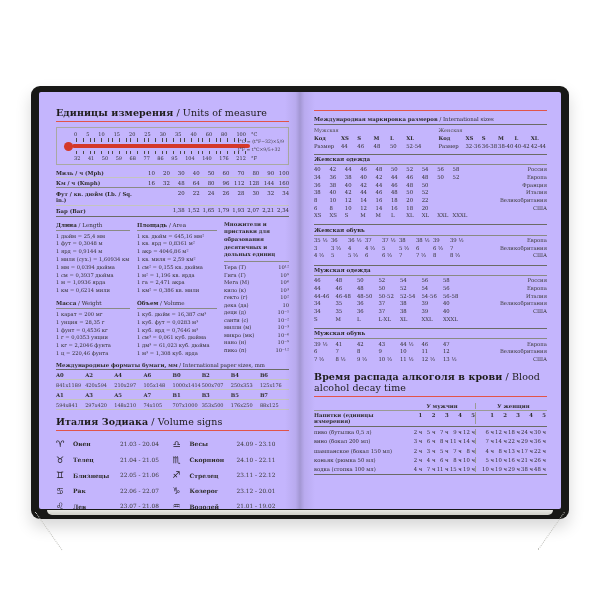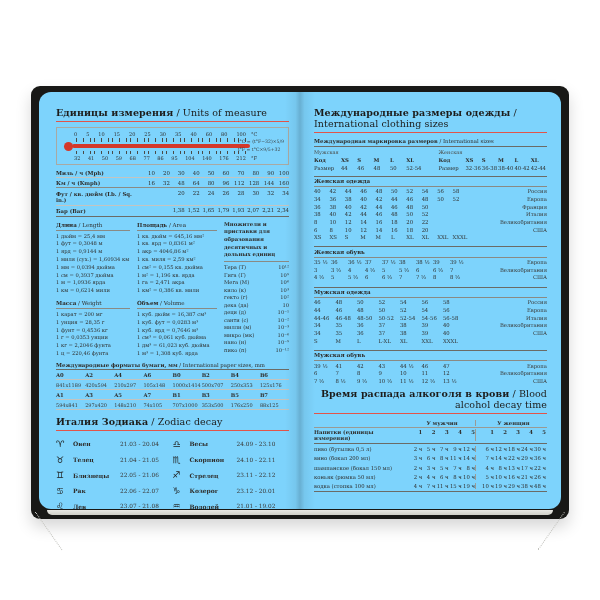--- a/index.html
+++ b/index.html
@@ -1,21 +1,21 @@
 <!DOCTYPE html>
 <html><head>
 <meta charset="utf-8">
 <style>
   *{box-sizing:border-box;margin:0;padding:0;}
   body{margin:0;background:#fff;}
   .canvas{position:relative;width:600px;height:600px;background:#ffffff;overflow:hidden;
           font-family:"DejaVu Serif",serif;color:#2e2d2b;}
   .notebook{position:absolute;left:31px;top:86px;width:538px;height:433px;background:#181816;
             border-radius:9px;box-shadow:0 8px 16px rgba(0,0,0,.16);}
-  .pages{position:absolute;left:8px;top:6px;right:8px;bottom:10px;display:flex;background:#7dd3fc;border-radius:12px;overflow:hidden;}
+  .pages{position:absolute;left:8px;top:6px;right:8px;bottom:10px;display:flex;background:#c4b5fd;border-radius:2px;overflow:hidden;}
   .page{flex:1;position:relative;}
   .page.left{padding:15px 12px 0 17px;}
   .page.right{padding:15px 14px 0 13px;}
   .gutter{position:absolute;left:50%;top:6px;bottom:10px;width:30px;transform:translateX(-50%);
           background:linear-gradient(90deg,rgba(0,0,0,0),rgba(0,0,0,.06) 35%,rgba(0,0,0,.17) 50%,rgba(0,0,0,.06) 65%,rgba(0,0,0,0));pointer-events:none;}
   .page-stack{position:absolute;left:16px;right:16px;bottom:4px;height:5px;background:linear-gradient(#e9e9e4,#cfcfc8);border-radius:0 0 5px 5px;}
   .stitch{position:absolute;width:46px;border-top:1.2px dotted #c3c3be;}
   .sl{left:36px;top:512px;transform:rotate(55deg);transform-origin:left top;}
   .sr{right:36px;top:512px;transform:rotate(-55deg);transform-origin:right top;}
 
@@ -89,21 +89,21 @@
   .size-head{font-weight:bold;font-size:5.6px;border-top:1px solid #6b6b66;border-bottom:1px solid #8a8a84;padding:1.6px 0;margin-top:2.5px;}
   .size-rows{padding:1.5px 0 2px;}
   .size-row{display:flex;font-size:5.3px;line-height:1.45;}
   .size-row .sc{flex:0 0 auto;}
   .cw15 .sc{width:15.4px;}
   .cw17 .sc{width:17px;}
   .cw21 .sc{width:21.5px;}
   .size-row .region{margin-left:auto;text-align:right;color:#3a3a38;}
 
   
-  .page-title.a{text-align:right;}
+  .page-title.a{margin-top:5px;}
   .alc{font-size:5.3px;}
   .alc-h1{display:flex;border-bottom:1px solid #9a9a94;padding:1.2px 0;}
   .alc-h2{display:flex;border-bottom:1px solid #6b6b66;padding:1.6px 0;}
   .alc-row{display:flex;padding:1.7px 0;}
   .alc-label{flex:0 0 95px;}
   .b{font-weight:bold;}
   .alc-group{flex:0 0 66px;text-align:center;font-weight:bold;}
   .alc-cells{flex:0 0 66px;display:flex;}
   .alc-cells .cell{flex:1;text-align:right;white-space:nowrap;}
   .wg{border-left:1px solid #9a9a94;padding-left:5px;flex-basis:71px;}
@@ -369,21 +369,21 @@
                 <span class="cell">148x210</span>
                 <span class="cell">74x105</span>
                 <span class="cell">707x1000</span>
                 <span class="cell">353x500</span>
                 <span class="cell">176x250</span>
                 <span class="cell">88x125</span>
               </div>
             </div>
         </div>
 
-        <div class="page-title z"><b>Италия Зодиака</b><span> / Zodiac decay</span></div>
+        <div class="page-title z"><b>Италия Зодиака</b><span> / Volume signs</span></div>
         <div class="red-rule"></div>
         <div class="zgrid">
           <div class="zcol">
               <div class="z-row">
                 <span class="z-icon">♈</span>
                 <span class="z-name">Овен</span>
                 <span class="z-dates">21.03 - 20.04</span>
               </div>
               <div class="z-row">
                 <span class="z-icon">♉</span>
@@ -430,21 +430,20 @@
               <div class="z-row">
                 <span class="z-icon">♒</span>
                 <span class="z-name">Водолей</span>
                 <span class="z-dates">21.01 - 19.02</span>
               </div>
             </div>
         </div>
       </div>
 
       <div class="page right">
-        <div class="page-title"><b>Международные размеры одежды</b><span> / International clothing sizes</span></div>
         <div class="red-rule"></div>
 
         <div class="sub-title"><b>Международная маркировка размеров</b><span> / International sizes</span></div>
         <div class="mark">
           <div class="mark-half">
             <div class="mark-gender">Мужская</div>
             <div class="mark-row codes">
                 <span class="mark-label">Код</span>
                 <span class="mark-cells">
                   <span class="cell">XS</span>

